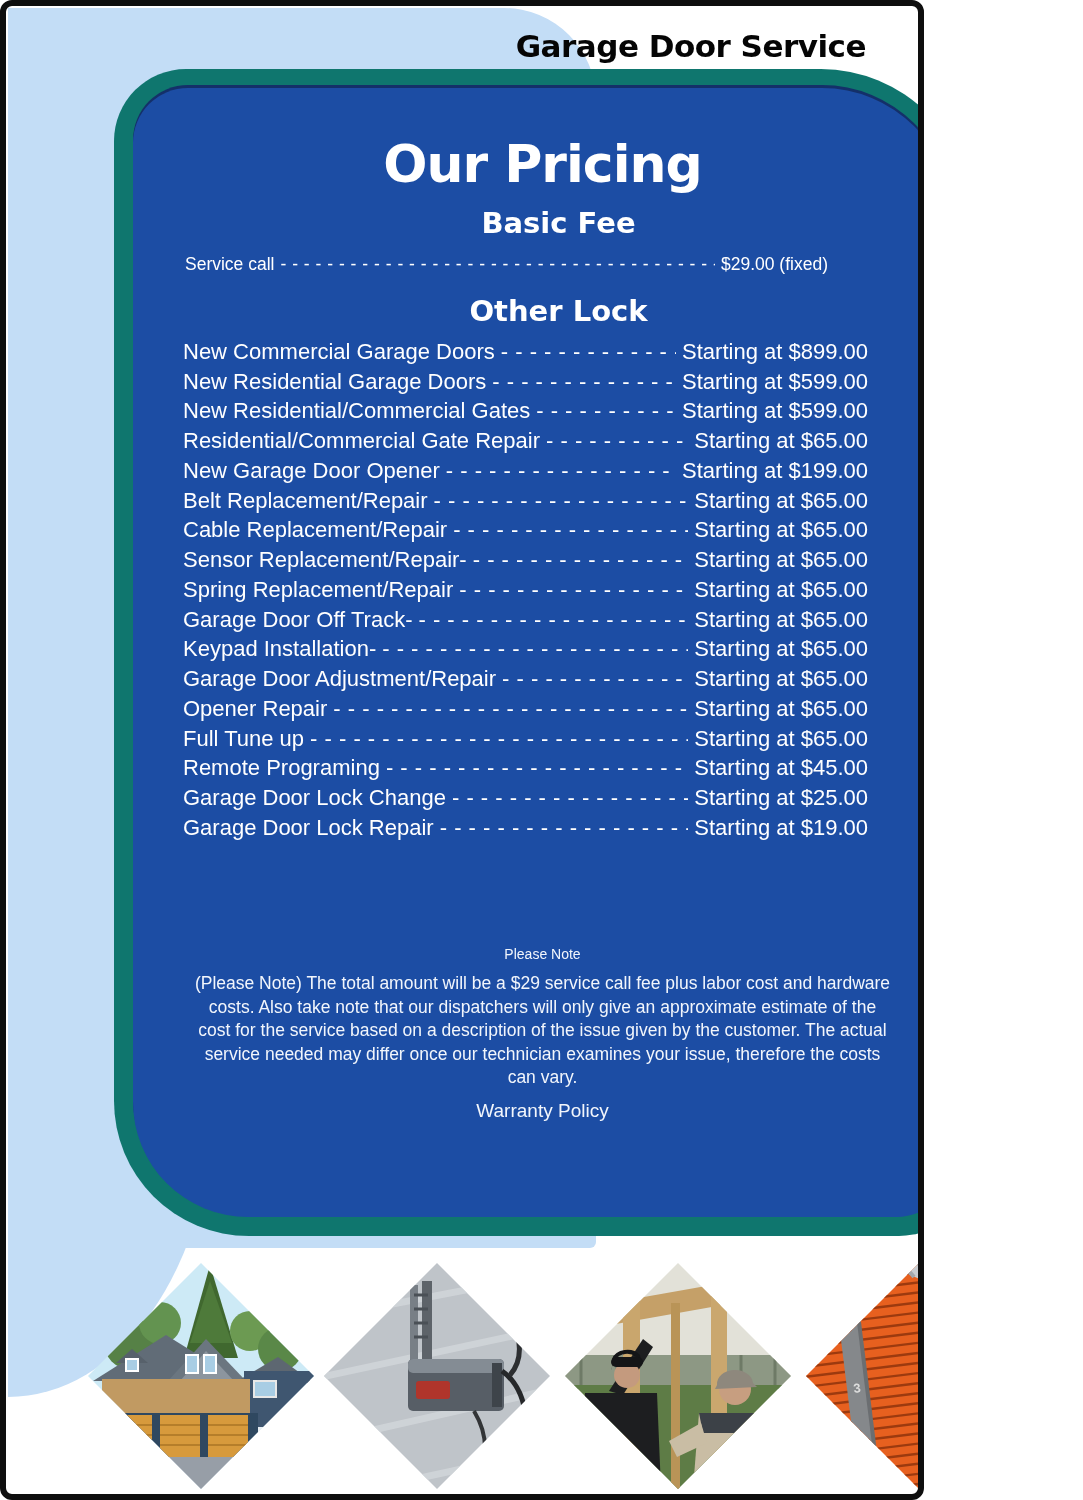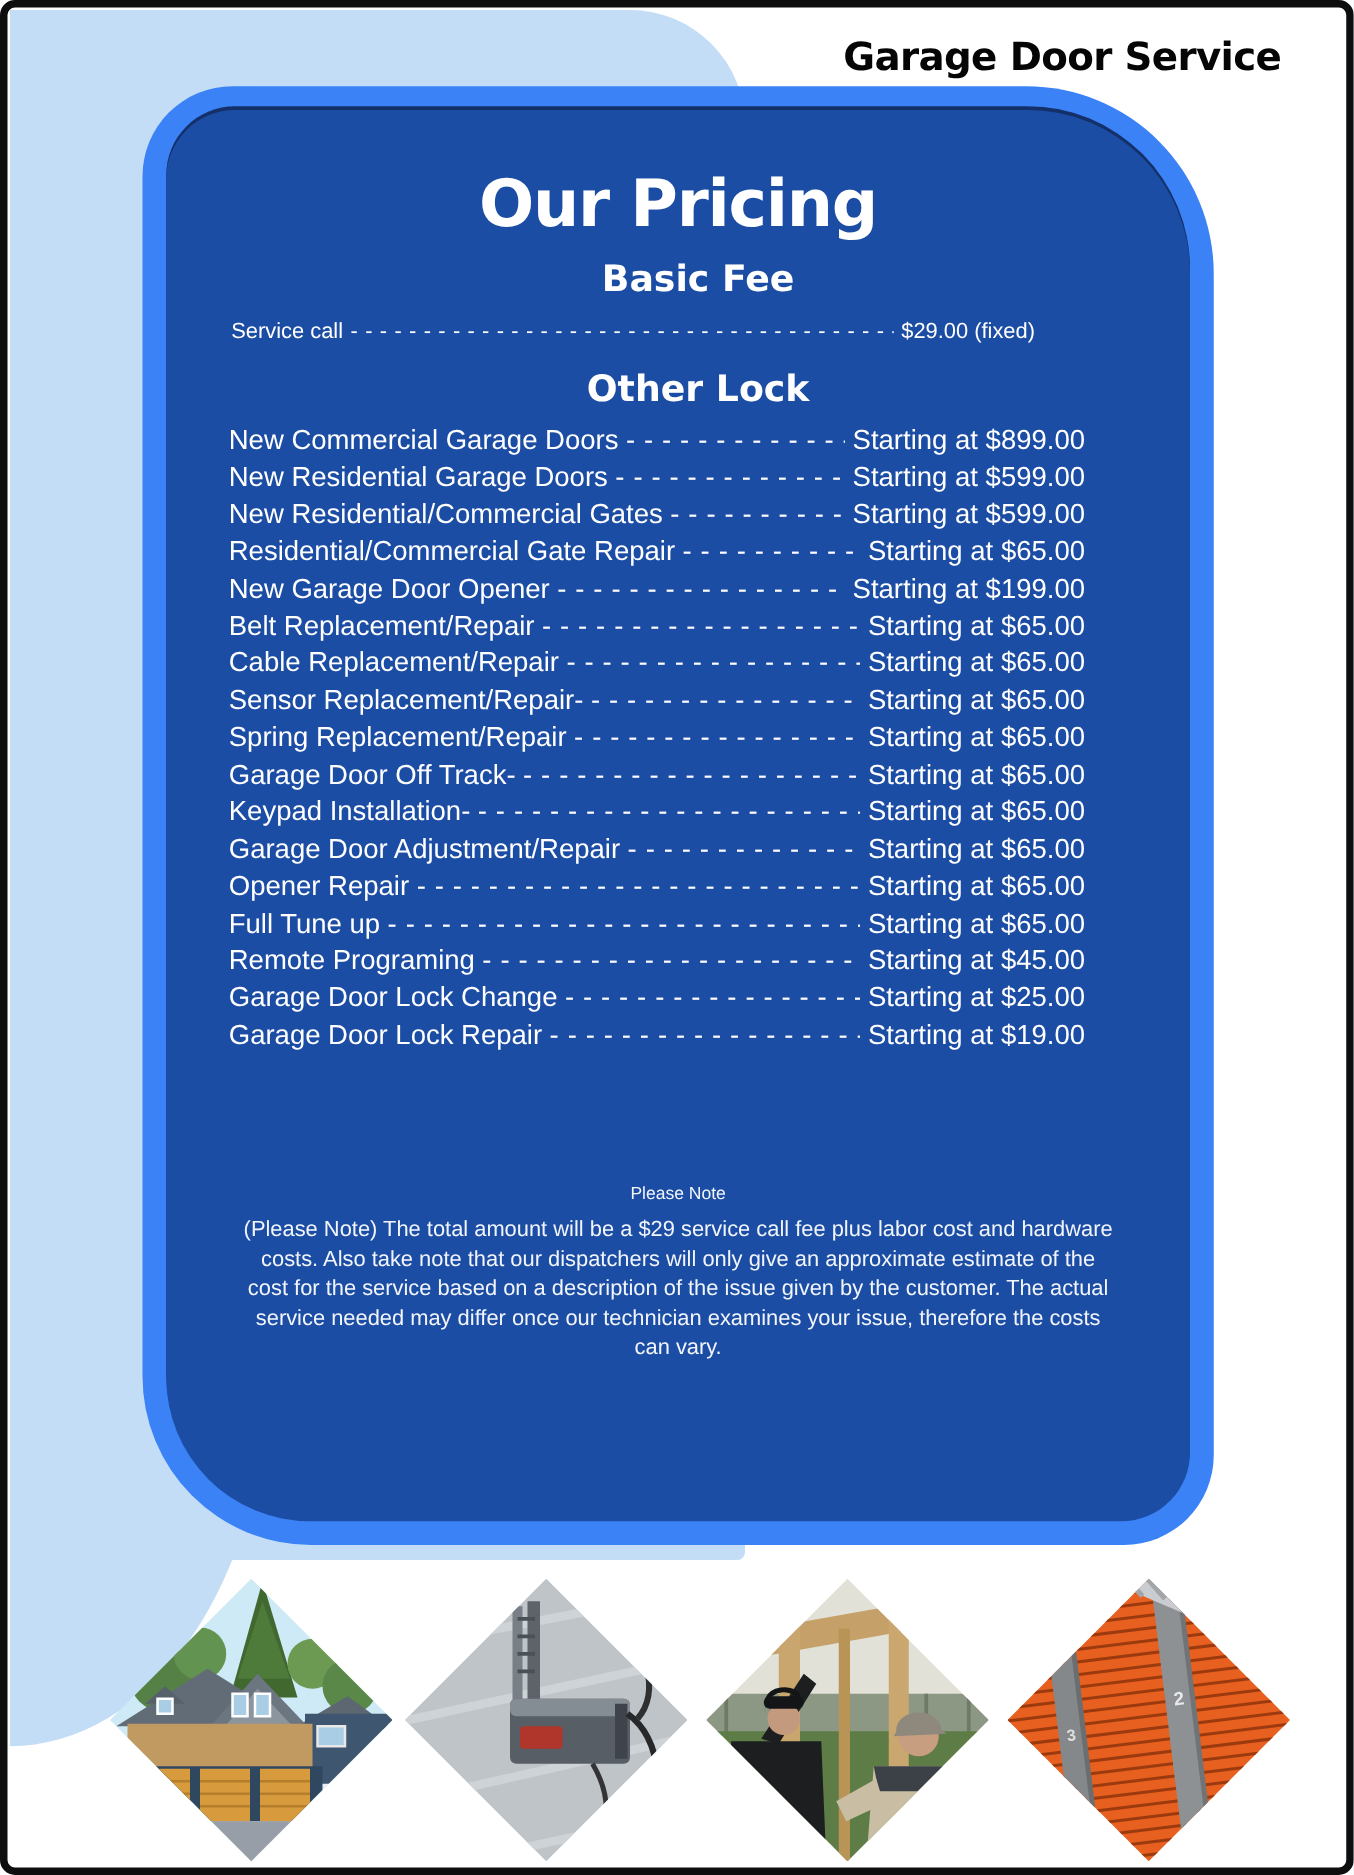--- a/index.html
+++ b/index.html
@@ -1,17 +1,17 @@
 <!DOCTYPE html>
 <html><head>
 <meta charset="utf-8">
 <style>
   html,body{margin:0;padding:0;background:#ffffff;}
   .page{
-    position:relative; width:1083px; height:1500px; box-sizing:border-box;
+    position:relative; width:924px; height:1500px; box-sizing:border-box;
     background:#ffffff; border:6px solid #0e0e0e; border-radius:12px;
     overflow:hidden; font-family:"Liberation Sans", sans-serif;
   }
   
   .bg-main{
     position:absolute; left:2px; top:2px; width:588px; height:1240px;
     background:#c3ddf6; border-radius:0 92px 6px 0; z-index:0;
   }
   .bg-tail{
     position:absolute; left:2px; top:1094px; width:205px; height:297px;
@@ -19,21 +19,21 @@
   }
   
   .brand{
     position:absolute; top:22px; right:52px; z-index:3;
     font-family:"DejaVu Sans", sans-serif; font-weight:800;
     font-size:31px; color:#050505; letter-spacing:-0.5px;
   }
   
   .panel-wrap{
     position:absolute; left:108px; top:63px; width:857px; height:1167px;
-    background:#3b82f6; border-radius:72px 150px 72px 135px; z-index:2;
+    background:#0f766e; border-radius:72px 150px 72px 135px; z-index:2;
   }
   .panel{
     position:absolute; inset:19px; background:#1c4da4;
     border-radius:55px 130px 55px 115px;
     box-shadow:0 -3px 0 #143069;
     color:#ffffff;
   }
   .panel h1{
     position:absolute; top:46px; left:0; right:0; margin:0; text-align:center;
     font-family:"DejaVu Sans", sans-serif; font-weight:800;
@@ -196,20 +196,21 @@
 
     <div class="fee-row">
       <span class="lbl">Garage Door Lock Repair</span>
       <span class="dash">- - - - - - - - - - - - - - - - - - - - - - - - - - - - - - - - - - - - - - - - - - - - - - - - - - - - - - - - - - - - - - - - - - - - - - - -</span>
       <span class="prc">Starting at $19.00</span>
     </div>
   </div>
 
       <p class="para note-h">Please Note</p>
       <p class="para note-b">(Please Note)  The total amount will be a $29 service call fee plus labor cost and hardware costs. Also take note that our dispatchers will only give an approximate estimate of the cost for the service based on a description of the issue given by the customer. The actual service needed may differ once our technician examines your issue, therefore the costs can vary.</p>
+      <p class="para warr-h">Warranty Policy</p>
 
     </div>
   </div>
 
   <svg class="ph ph1" viewBox="0 0 226 226">
     <defs>
         <clipPath id="c1">
           <polygon points="113,0 226,113 113,226 0,113"></polygon>
         </clipPath>
       </defs>

